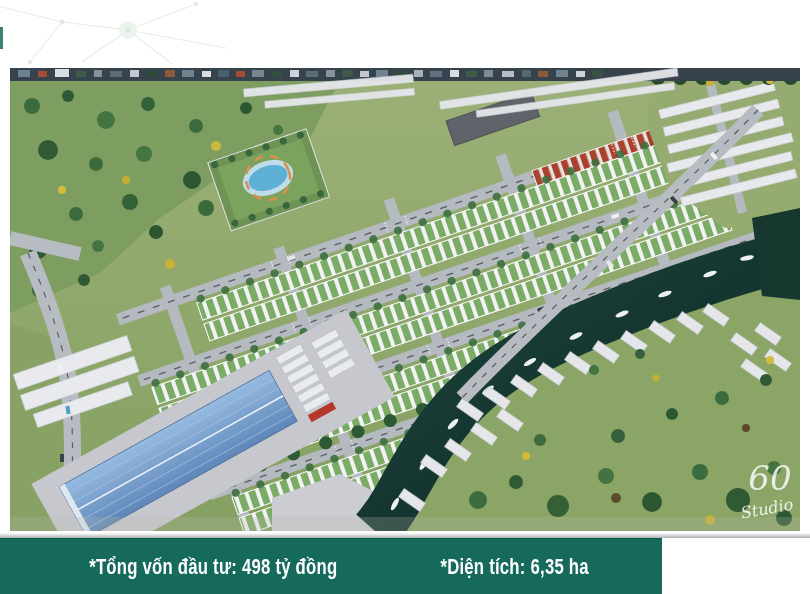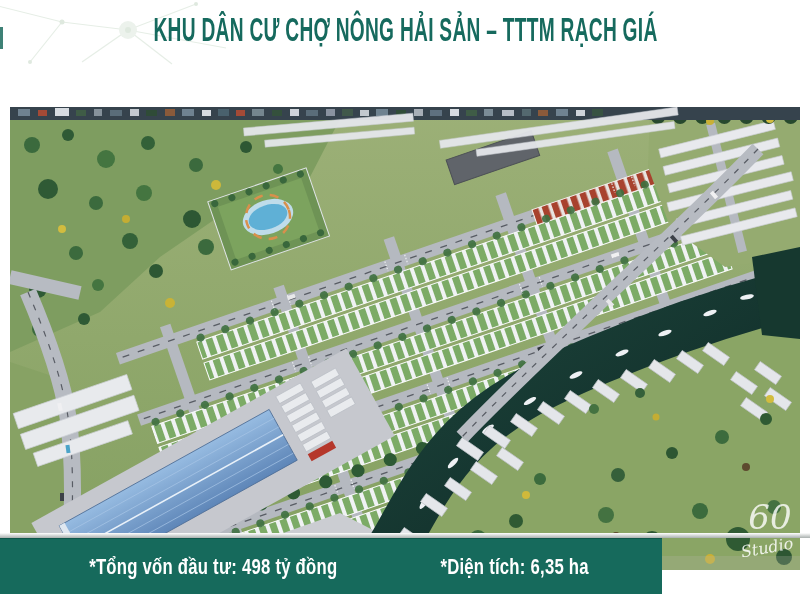--- a/index.html
+++ b/index.html
@@ -10,21 +10,21 @@
   
   .header{position:absolute;left:0;top:0;width:810px;height:66px;background:#ffffff;}
   .net-deco{position:absolute;left:0;top:0;}
   .edge-tick{position:absolute;left:0;top:27px;width:3px;height:22px;background:#1c6b5e;opacity:.85;}
   .title-wrap{position:absolute;left:0;top:10px;width:810px;display:flex;justify-content:center;}
   .title{
     font-size:33px;font-weight:bold;color:#166a5e;white-space:nowrap;
     transform:scaleX(.58);transform-origin:center;letter-spacing:.5px;line-height:40px;
   }
   
-  .render{position:absolute;left:10px;top:68px;width:790px;height:463px;background:#93a871;margin-top:39px;}
+  .render{position:absolute;left:10px;top:68px;width:790px;height:463px;background:#93a871;}
   
   .footer-shadow{position:absolute;left:0;top:533px;width:810px;height:5px;
     background:linear-gradient(#ffffff,#a9b0ae);}
   .footer-bar{position:absolute;left:0;top:538px;width:662px;height:56px;background:#166a5c;
     border-top:1px solid #0e564a;display:flex;justify-content:center;align-items:center;gap:40px;}
   .footer-text{font-size:22px;font-weight:bold;color:#ffffff;white-space:nowrap;
     transform:scaleX(.76);transform-origin:center;letter-spacing:.3px;}
 </style>
 </head>
 <body>
@@ -40,23 +40,20 @@
     </g>
     <circle cx="128" cy="30" r="9" fill="#ecf2ec"></circle>
     <g fill="#dfe9df">
       <circle cx="62" cy="22" r="2.5"></circle>
         <circle cx="128" cy="30" r="3"></circle>
       <circle cx="196" cy="4" r="2"></circle>
         <circle cx="30" cy="62" r="2"></circle>
     </g>
   </svg>
   <div class="edge-tick"></div>
-  <div class="title-wrap">
-    <div class="title">KHU DÂN CƯ CHỢ NÔNG HẢI SẢN – TTTM RẠCH GIÁ</div>
-  </div>
 </div>
 
 <div class="render">
 <svg width="790" height="463" viewBox="0 0 790 463">
   <defs>
     <linearGradient id="fieldg" x1="0" y1="0" x2="0" y2="1">
       <stop offset="0" stop-color="#9cb077"></stop>
           <stop offset="1" stop-color="#84a061"></stop>
     </linearGradient>
     <linearGradient id="riverg" x1="0" y1="0" x2="1" y2="1">

